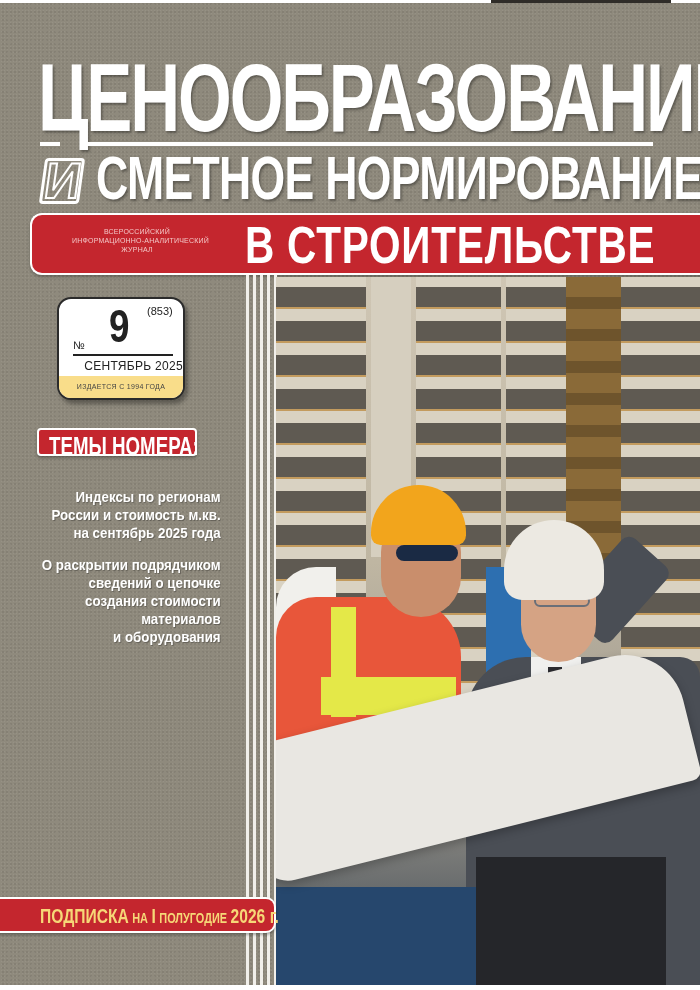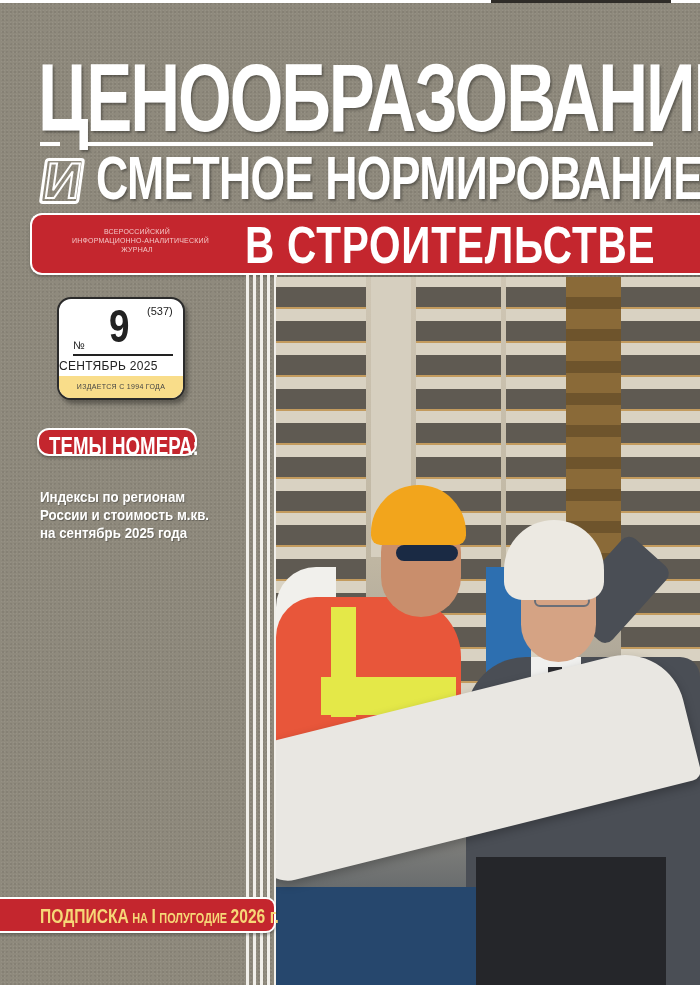--- a/index.html
+++ b/index.html
@@ -110,37 +110,37 @@
   
   .issue-box {
     position: absolute; left: 57px; top: 297px; width: 128px; height: 103px;
     background: #ffffff; border: 2px solid #2b2b2b; border-radius: 14px;
     box-shadow: 3px 4px 4px rgba(0,0,0,0.35); overflow: hidden;
   }
   .issue-no-sign { position: absolute; left: 14px; top: 40px; font-size: 11px; color: #222; }
   .issue-number { position: absolute; left: 50px; top: 2px; font-weight: bold; font-size: 46px; line-height: 50px; color: #222; transform: scaleX(0.8); transform-origin: left top; }
   .issue-total { position: absolute; left: 88px; top: 6px; font-size: 11px; color: #222; }
   .issue-rule { position: absolute; left: 14px; top: 55px; width: 100px; height: 2px; background: #222; }
-  .issue-date { position: absolute; left: 0; top: 60px; width: 100%; text-align: left; font-size: 12px; color: #222; letter-spacing: 0.3px; }
+  .issue-date { position: absolute; left: 0; top: 60px; width: 100%; text-align: right; font-size: 12px; color: #222; letter-spacing: 0.3px; }
   .issue-since { position: absolute; left: 0; bottom: 0; width: 100%; height: 22px; background: #f9dd8a; text-align: center; font-size: 7px; line-height: 22px; color: #444; letter-spacing: 0.3px; }
 
   
   .topics-badge {
     position: absolute; left: 37px; top: 428px; width: 160px; height: 28px;
-    background: #c4262e; border: 2px solid #ffffff; border-radius: 12px;
+    background: #c4262e; border: 2px solid #ffffff; border-radius: 4px;
     box-shadow: 0 2px 3px rgba(0,0,0,0.3);
   }
   .topics-label {
     position: absolute; left: 10px; top: 2px; color: #ffffff; font-weight: bold; font-size: 26px; line-height: 28px;
     transform: scaleX(0.72); transform-origin: left top; white-space: nowrap;
   }
 
   
   .topics { position: absolute; left: 40px; top: 488px; width: 210px; }
-  .topic { margin-bottom: 14px; }
+  .topic { margin-bottom: 14px; text-align: right; }
   .topic-line {
     color: #ffffff; font-weight: bold; font-size: 15.5px; line-height: 18px;
     transform: scaleX(0.86); transform-origin: left top; white-space: nowrap;
     text-shadow: 1px 1px 1px rgba(0,0,0,0.3);
   }
 
   
   .sub-banner {
     position: absolute; left: -10px; top: 897px; width: 286px; height: 36px;
     background: #c4262e; border: 2px solid #ffffff; border-left: none; border-radius: 0 10px 10px 0;
@@ -209,35 +209,42 @@
     <div class="glasses-2"></div>
     <div class="hat-white"></div>
     <div class="jeans"></div>
     <div class="trousers"></div>
     <div class="blueprint"></div>
   </div>
 
   <div class="issue-box">
     <div class="issue-no-sign">№</div>
     <div class="issue-number">9</div>
-    <div class="issue-total">(537)</div>
+    <div class="issue-total">(853)</div>
     <div class="issue-rule"></div>
     <div class="issue-date">СЕНТЯБРЬ 2025</div>
     <div class="issue-since">ИЗДАЕТСЯ С 1994 ГОДА</div>
   </div>
 
   <div class="topics-badge">
     <div class="topics-label">ТЕМЫ НОМЕРА:</div>
   </div>
 
   <div class="topics">
     <div class="topic">
       <div class="topic-line">Индексы по регионам</div>
       <div class="topic-line">России и стоимость м.кв.</div>
       <div class="topic-line">на сентябрь 2025 года</div>
+    </div>
+    <div class="topic">
+      <div class="topic-line">О раскрытии подрядчиком</div>
+      <div class="topic-line">сведений о цепочке</div>
+      <div class="topic-line">создания стоимости</div>
+      <div class="topic-line">материалов</div>
+      <div class="topic-line">и оборудования</div>
     </div>
   </div>
 
   <div class="sub-banner">
     <div class="sub-text">
       <span class="sub-big">ПОДПИСКА</span>
       <span class="sub-small">НА</span>
       <span class="sub-big">I</span>
       <span class="sub-small">ПОЛУГОДИЕ</span>
       <span class="sub-big">2026 г.</span>

